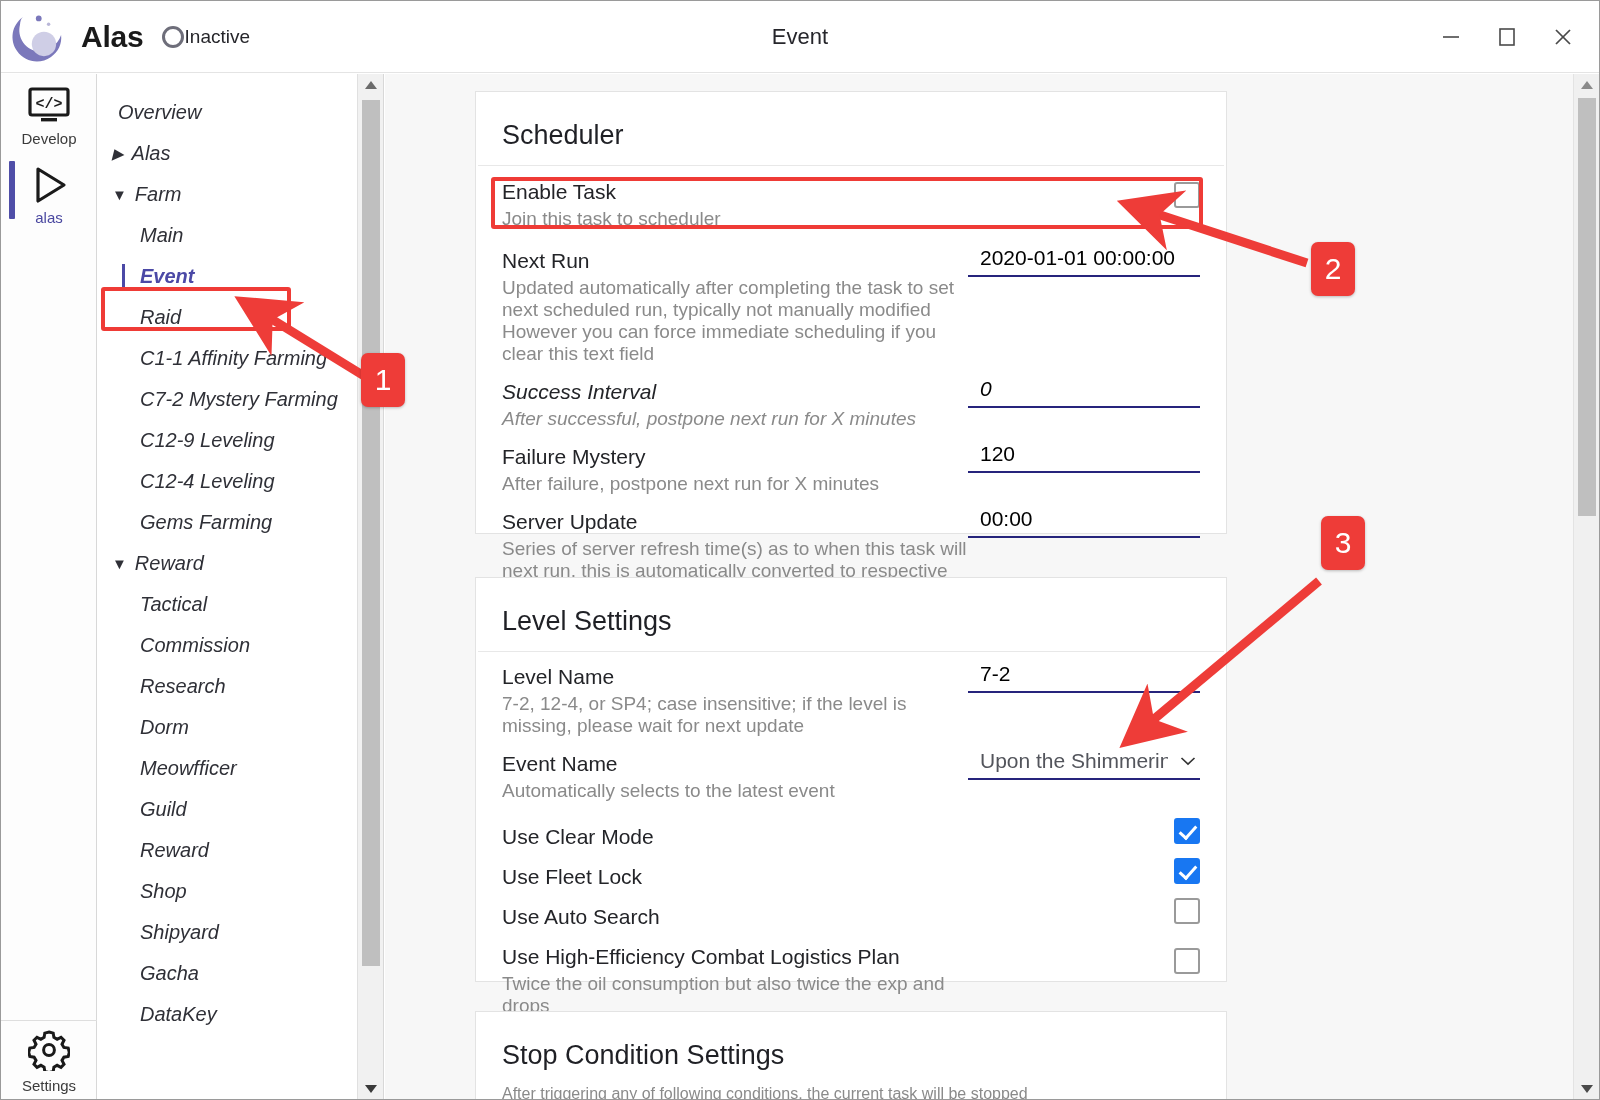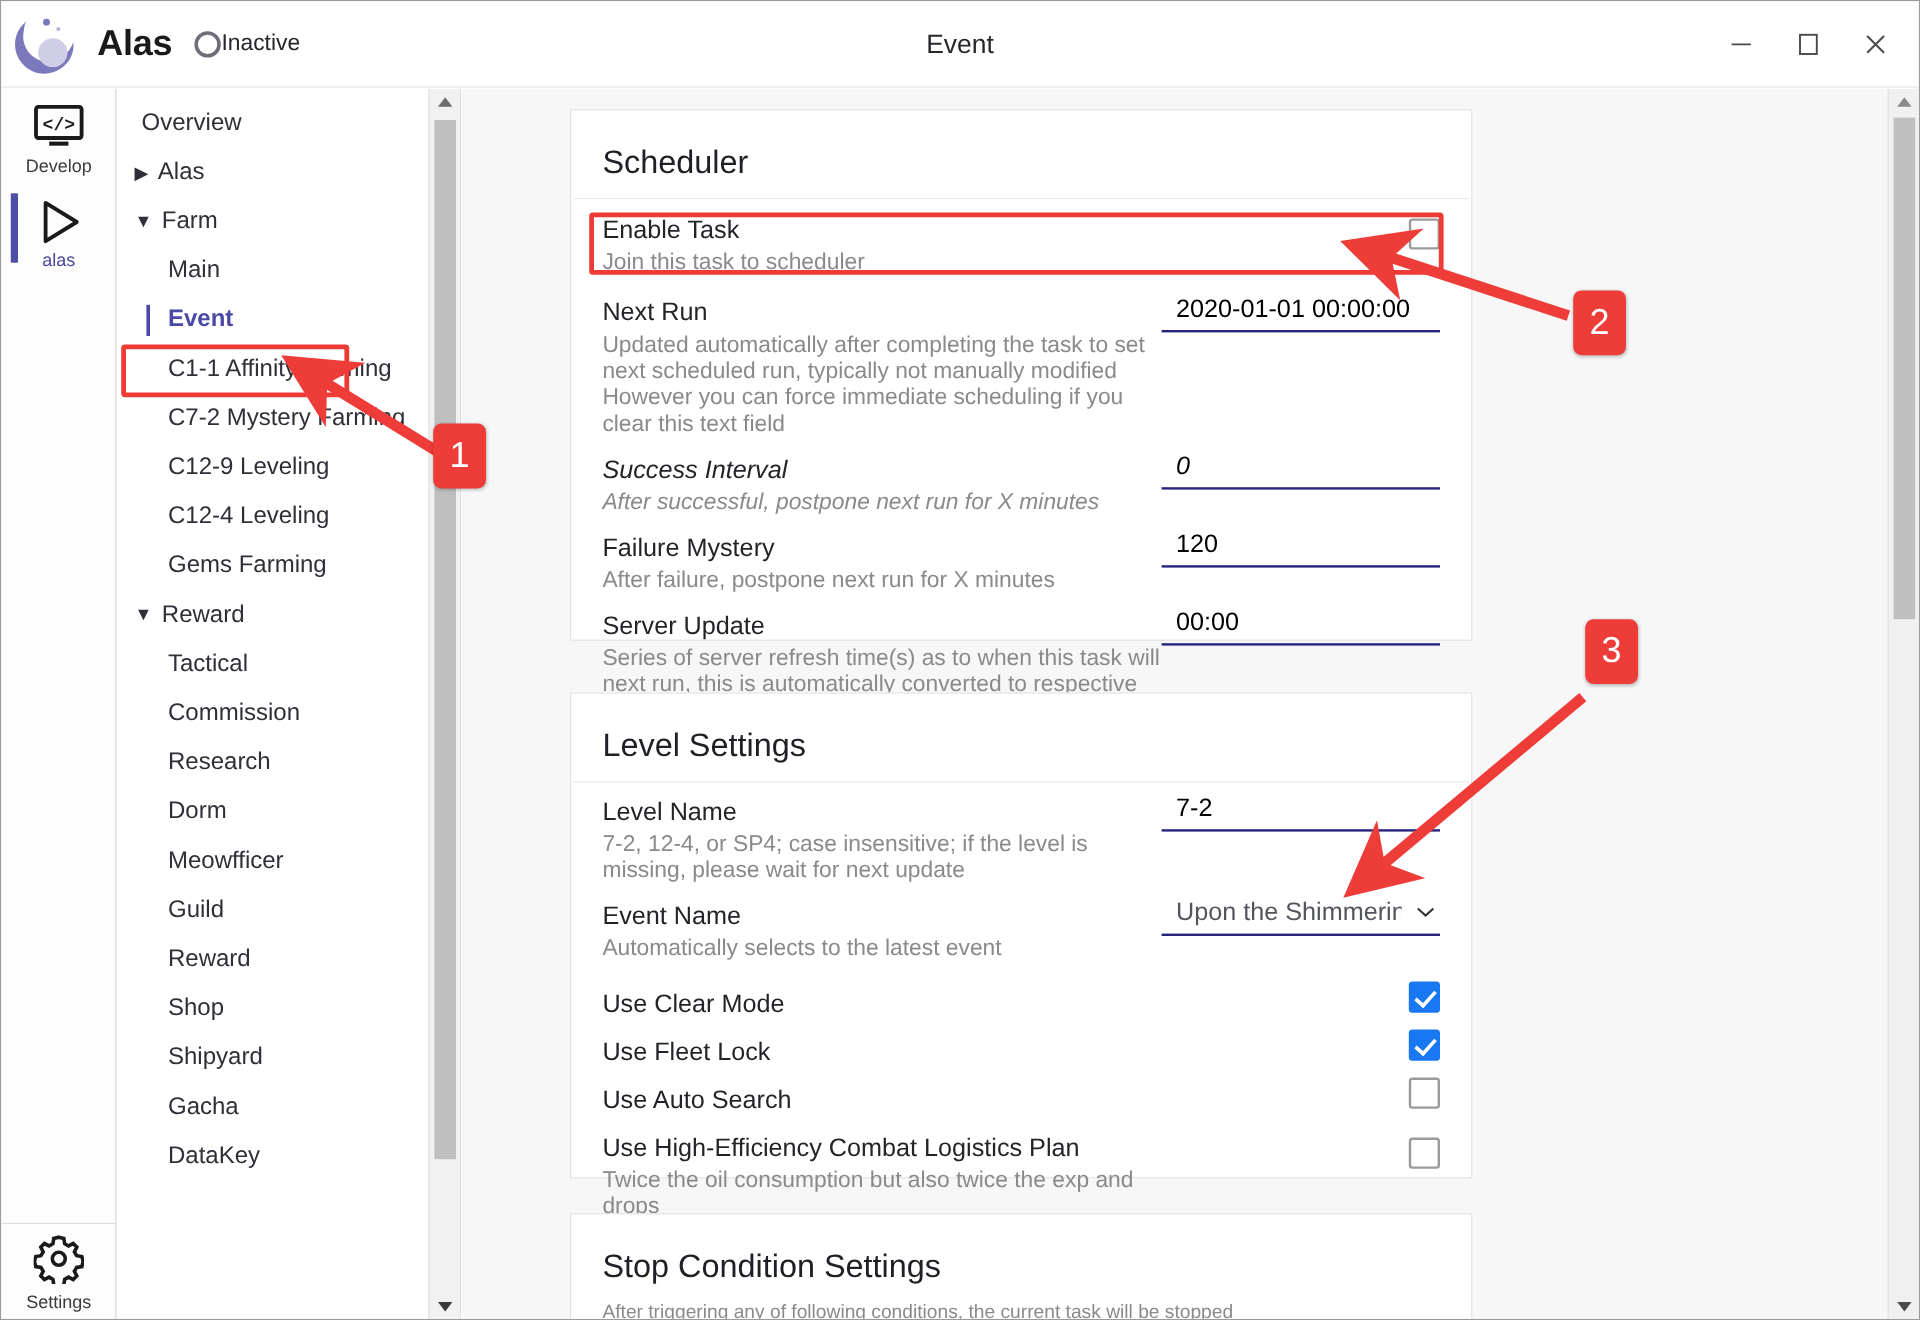--- a/index.html
+++ b/index.html
@@ -89,21 +89,21 @@
   }
 
   
   .nav {
     position: absolute; top: 73px; left: 97px;
     width: 286px; height: 1026px;
     background: #ffffff;
     border-right: 1px solid #d8d8d8;
     overflow: hidden;
   }
-  .nav-inner { position: absolute; top: 0; left: 0; width: 278px; padding-top: 8px;}
+  .nav-inner { position: absolute; top: 0; left: 0; width: 278px; padding-top: 18px; font-style: italic;}
   .nav-row {
     height: 41px; display: flex; align-items: center;
     font-size: 20px; color: #2f3037; white-space: nowrap;
   }
   .nav-row.top     { padding-left: 20px; }
   .nav-row.group   { padding-left: 14px; }
   .nav-row.child   { padding-left: 42px; }
   .nav-row .caret { font-size: 15px; margin-right: 8px; color:#2f3037; }
   .nav-row.selected {
     font-weight: bold; color: #4b49a6;
@@ -302,20 +302,23 @@
         <div class="nav-row group">
           <span class="caret">▼</span>
           <span>Farm</span>
         </div>
         <div class="nav-row child">
           <span>Main</span>
         </div>
         <div class="nav-row child selected">
           <span class="sel-bar"></span>
           <span>Event</span>
+        </div>
+        <div class="nav-row child">
+          <span>Raid</span>
         </div>
         <div class="nav-row child">
           <span>C1-1 Affinity Farming</span>
         </div>
         <div class="nav-row child">
           <span>C7-2 Mystery Farming</span>
         </div>
         <div class="nav-row child">
           <span>C12-9 Leveling</span>
         </div>

